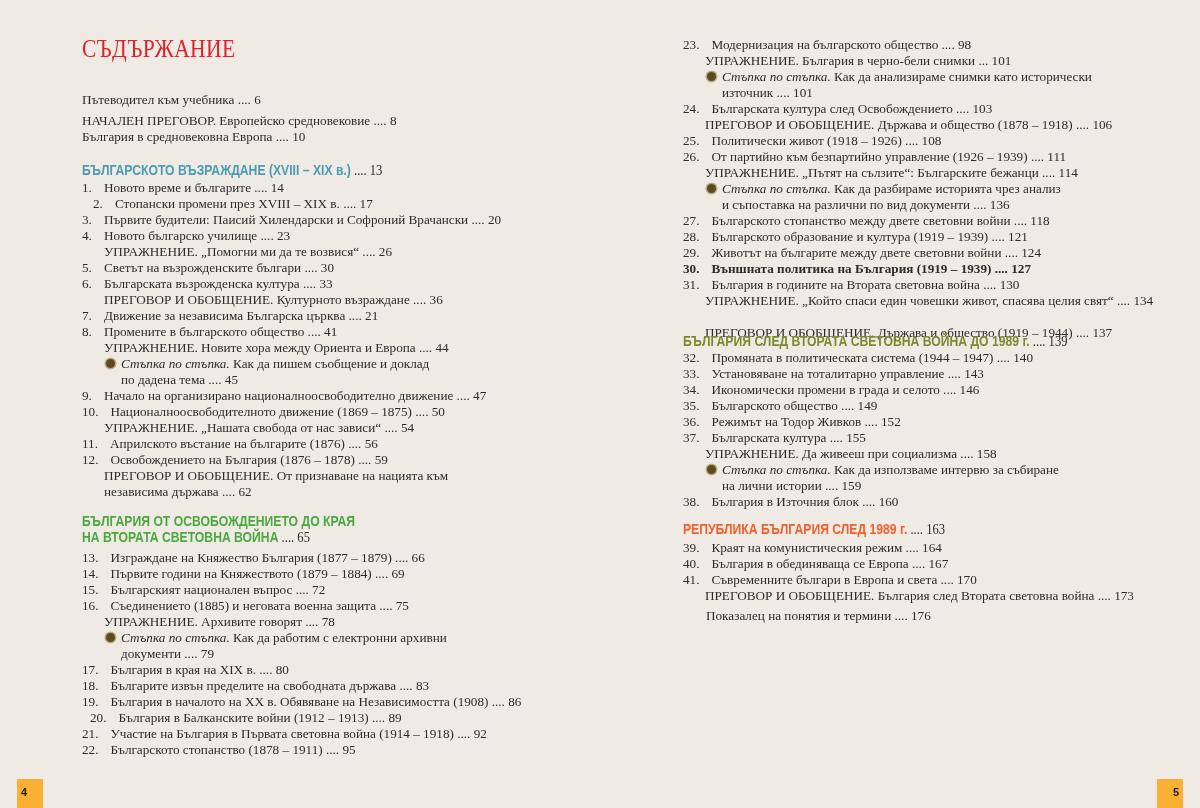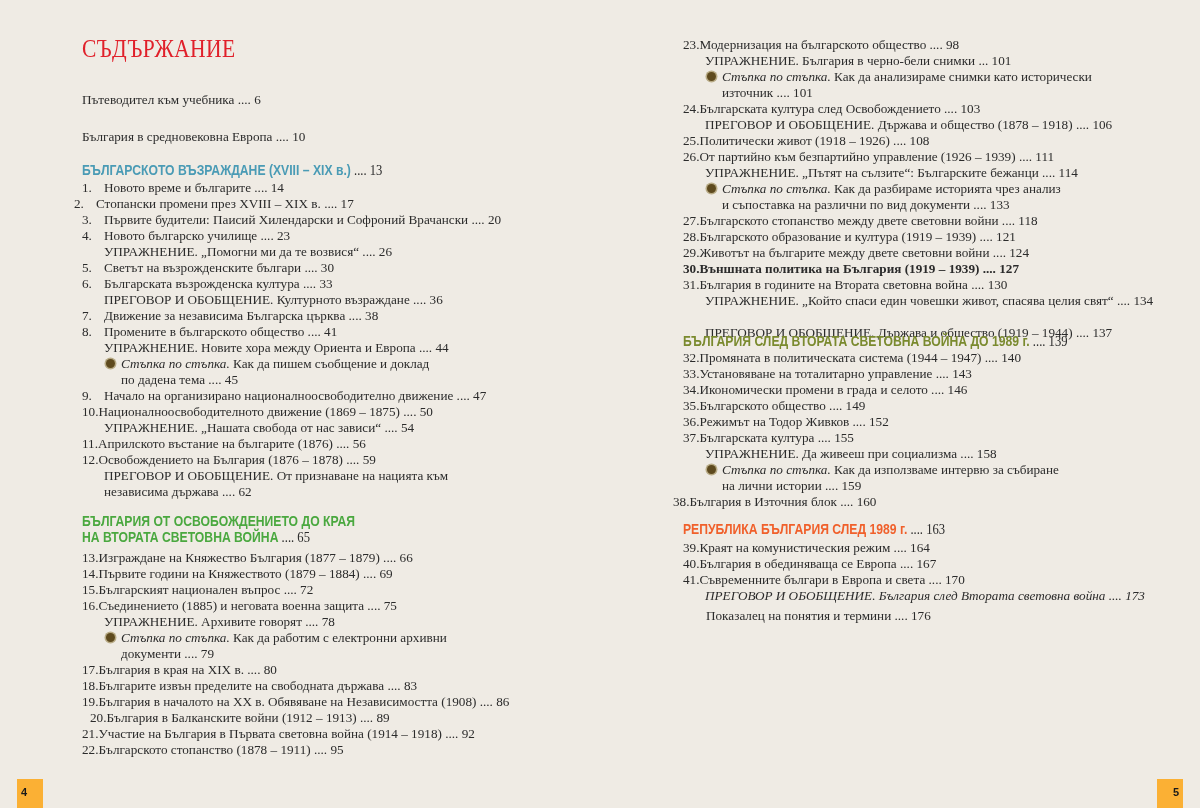--- a/index.html
+++ b/index.html
@@ -7,51 +7,52 @@
          font-family:"Liberation Serif", serif; color:#2b2b2b; }
   .page { position:absolute; top:0; height:808px; width:600px; }
   .page.left { left:0; } .page.right { left:600px; }
   .title { position:absolute; left:82px; top:35px; font-family:"Liberation Serif", serif; font-size:25px;
            color:#e0202a; letter-spacing:0.5px; transform:scaleX(0.86); transform-origin:left; font-weight:normal; }
   .line { position:absolute; font-size:13.2px; line-height:16px; white-space:nowrap; }
   .sec { position:absolute; font-family:"Liberation Sans", sans-serif; font-weight:bold; font-size:14.5px;
          line-height:16px; white-space:nowrap; transform:scaleX(0.84); transform-origin:left; }
   .sec .pg { font-family:"Liberation Serif", serif; font-weight:normal; color:#2b2b2b; font-size:15px; }
   .num { display:inline-block; width:22px; }
-  .num.tight { width:auto; margin-right:0; }
+  .num.tight { width:auto; margin-right:12px; }
   .bullet { display:inline-block; width:9px; height:9px; border-radius:50%; background:#5e4a1e;
             box-shadow:0 0 0 1.5px #b8ab86; margin-right:6px; vertical-align:0px; }
   .it { font-style:italic; }
   .pagebox { position:absolute; top:779px; width:26px; height:29px; background:#fbb034;
              font-family:"Liberation Sans", sans-serif; font-weight:bold; font-size:11px; color:#1a1a1a; }
   .pagebox span { position:absolute; top:7px; }
 </style>
 </head>
 <body>
 
 <div class="page left">
   <div class="title">СЪДЪРЖАНИЕ</div>
 
   <div class="line" style="left:82px;top:92px">Пътеводител към учебника .... 6</div>
+  <div class="line" style="left:82px;top:113px">НАЧАЛЕН ПРЕГОВОР. Европейско средновековие .... 8</div>
   <div class="line" style="left:82px;top:129px">България в средновековна Европа .... 10</div>
 
   <div class="sec" style="left:82px;top:162px;color:#4a9bb5">
     <span>БЪЛГАРСКОТО ВЪЗРАЖДАНЕ (XVIII – XIX в.)</span><span class="pg"> .... 13</span>
   </div>
 
   <div id="s0">
       <div class="line" style="left: 82px; top: 180px;"><span class="num">1.</span><span>Новото време и българите .... 14</span></div>
-      <div class="line" style="left: 74px; top: 196px;"><span class="num">2.</span><span>Стопански промени през XVIII – XIX в. .... 17</span></div>
+      <div class="line" style="left: 93px; top: 196px;"><span class="num">2.</span><span>Стопански промени през XVIII – XIX в. .... 17</span></div>
       <div class="line" style="left: 82px; top: 212px;"><span class="num">3.</span><span>Първите будители: Паисий Хилендарски и Софроний Врачански .... 20</span></div>
       <div class="line" style="left: 82px; top: 228px;"><span class="num">4.</span><span>Новото българско училище .... 23</span></div>
       <div class="line" style="left: 104px; top: 244px;">УПРАЖНЕНИЕ. „Помогни ми да те возвися“ .... 26</div>
       <div class="line" style="left: 82px; top: 260px;"><span class="num">5.</span><span>Светът на възрожденските българи .... 30</span></div>
       <div class="line" style="left: 82px; top: 276px;"><span class="num">6.</span><span>Българската възрожденска култура .... 33</span></div>
       <div class="line" style="left: 104px; top: 292px;">ПРЕГОВОР И ОБОБЩЕНИЕ. Културното възраждане .... 36</div>
-      <div class="line" style="left: 82px; top: 308px;"><span class="num">7.</span><span>Движение за независима Българска църква .... 38</span></div>
+      <div class="line" style="left: 82px; top: 308px;"><span class="num">7.</span><span>Движение за независима Българска църква .... 21</span></div>
       <div class="line" style="left: 82px; top: 324px;"><span class="num">8.</span><span>Промените в българското общество .... 41</span></div>
       <div class="line" style="left: 104px; top: 340px;">УПРАЖНЕНИЕ. Новите хора между Ориента и Европа .... 44</div>
       <div class="line" style="left: 106px; top: 356px;"><span class="bullet"></span><span class="it">Стъпка по стъпка.</span><span> Как да пишем съобщение и доклад</span></div>
       <div class="line" style="left: 121px; top: 372px;">по дадена тема .... 45</div>
       <div class="line" style="left: 82px; top: 388px;"><span class="num">9.</span><span>Начало на организирано националноосвободително движение .... 47</span></div>
       <div class="line" style="left: 82px; top: 404px;"><span class="num tight">10.</span><span>Националноосвободителното движение (1869 – 1875) .... 50</span></div>
       <div class="line" style="left: 104px; top: 420px;">УПРАЖНЕНИЕ. „Нашата свобода от нас зависи“ .... 54</div>
       <div class="line" style="left: 82px; top: 436px;"><span class="num tight">11.</span><span>Априлското въстание на българите (1876) .... 56</span></div>
       <div class="line" style="left: 82px; top: 452px;"><span class="num tight">12.</span><span>Освобождението на България (1876 – 1878) .... 59</span></div>
       <div class="line" style="left: 104px; top: 468px;">ПРЕГОВОР И ОБОБЩЕНИЕ. От признаване на нацията към</div>
@@ -91,21 +92,21 @@
       <div class="line" style="left: 83px; top: 37px;"><span class="num tight">23.</span><span>Модернизация на българското общество .... 98</span></div>
       <div class="line" style="left: 105px; top: 53px;">УПРАЖНЕНИЕ. България в черно-бели снимки ... 101</div>
       <div class="line" style="left: 107px; top: 69px;"><span class="bullet"></span><span class="it">Стъпка по стъпка.</span><span> Как да анализираме снимки като исторически</span></div>
       <div class="line" style="left: 122px; top: 85px;">източник .... 101</div>
       <div class="line" style="left: 83px; top: 101px;"><span class="num tight">24.</span><span>Българската култура след Освобождението .... 103</span></div>
       <div class="line" style="left: 105px; top: 117px;">ПРЕГОВОР И ОБОБЩЕНИЕ. Държава и общество (1878 – 1918) .... 106</div>
       <div class="line" style="left: 83px; top: 133px;"><span class="num tight">25.</span><span>Политически живот (1918 – 1926) .... 108</span></div>
       <div class="line" style="left: 83px; top: 149px;"><span class="num tight">26.</span><span>От партийно към безпартийно управление (1926 – 1939) .... 111</span></div>
       <div class="line" style="left: 105px; top: 165px;">УПРАЖНЕНИЕ. „Пътят на сълзите“: Българските бежанци .... 114</div>
       <div class="line" style="left: 107px; top: 181px;"><span class="bullet"></span><span class="it">Стъпка по стъпка.</span><span> Как да разбираме историята чрез анализ</span></div>
-      <div class="line" style="left: 122px; top: 197px;">и съпоставка на различни по вид документи .... 133</div>
+      <div class="line" style="left: 122px; top: 197px;">и съпоставка на различни по вид документи .... 136</div>
       <div class="line" style="left: 83px; top: 213px;"><span class="num tight">27.</span><span>Българското стопанство между двете световни войни .... 118</span></div>
       <div class="line" style="left: 83px; top: 229px;"><span class="num tight">28.</span><span>Българското образование и култура (1919 – 1939) .... 121</span></div>
       <div class="line" style="left: 83px; top: 245px;"><span class="num tight">29.</span><span>Животът на българите между двете световни войни .... 124</span></div>
       <div class="line" style="left: 83px; top: 261px; font-weight: bold;"><span class="num tight">30.</span><span>Външната политика на България (1919 – 1939) .... 127</span></div>
       <div class="line" style="left: 83px; top: 277px;"><span class="num tight">31.</span><span>България в годините на Втората световна война .... 130</span></div>
       <div class="line" style="left: 105px; top: 293px;">УПРАЖНЕНИЕ. „Който спаси един човешки живот, спасява целия свят“ .... 134</div>
       <div class="line" style="left: 105px; top: 325px;">ПРЕГОВОР И ОБОБЩЕНИЕ. Държава и общество (1919 – 1944) .... 137</div>
     </div>
 
   <div class="sec" style="left:83px;top:333px;color:#7a8a2e">
@@ -114,31 +115,31 @@
   <div id="r1">
       <div class="line" style="left: 83px; top: 350px;"><span class="num tight">32.</span><span>Промяната в политическата система (1944 – 1947) .... 140</span></div>
       <div class="line" style="left: 83px; top: 366px;"><span class="num tight">33.</span><span>Установяване на тоталитарно управление .... 143</span></div>
       <div class="line" style="left: 83px; top: 382px;"><span class="num tight">34.</span><span>Икономически промени в града и селото .... 146</span></div>
       <div class="line" style="left: 83px; top: 398px;"><span class="num tight">35.</span><span>Българското общество .... 149</span></div>
       <div class="line" style="left: 83px; top: 414px;"><span class="num tight">36.</span><span>Режимът на Тодор Живков .... 152</span></div>
       <div class="line" style="left: 83px; top: 430px;"><span class="num tight">37.</span><span>Българската култура .... 155</span></div>
       <div class="line" style="left: 105px; top: 446px;">УПРАЖНЕНИЕ. Да живееш при социализма .... 158</div>
       <div class="line" style="left: 107px; top: 462px;"><span class="bullet"></span><span class="it">Стъпка по стъпка.</span><span> Как да използваме интервю за събиране</span></div>
       <div class="line" style="left: 122px; top: 478px;">на лични истории .... 159</div>
-      <div class="line" style="left: 73px; top: 494px;"><span class="num tight">38.</span><span>България в Източния блок .... 160</span></div>
+      <div class="line" style="left: 83px; top: 494px;"><span class="num tight">38.</span><span>България в Източния блок .... 160</span></div>
     </div>
 
   <div class="sec" style="left:83px;top:521px;color:#f0602b">
     <span>РЕПУБЛИКА БЪЛГАРИЯ СЛЕД 1989 г.</span><span class="pg"> .... 163</span>
   </div>
   <div id="r2">
       <div class="line" style="left: 83px; top: 540px;"><span class="num tight">39.</span><span>Краят на комунистическия режим .... 164</span></div>
       <div class="line" style="left: 83px; top: 556px;"><span class="num tight">40.</span><span>България в обединяваща се Европа .... 167</span></div>
       <div class="line" style="left: 83px; top: 572px;"><span class="num tight">41.</span><span>Съвременните българи в Европа и света .... 170</span></div>
-      <div class="line" style="left: 105px; top: 588px; font-style: italic;">ПРЕГОВОР И ОБОБЩЕНИЕ. България след Втората световна война .... 173</div>
+      <div class="line" style="left: 105px; top: 588px;">ПРЕГОВОР И ОБОБЩЕНИЕ. България след Втората световна война .... 173</div>
     </div>
 
   <div class="line" style="left:106px;top:608px">Показалец на понятия и термини .... 176</div>
 
   <div class="pagebox" style="left:557px">
     <span style="right:4px">5</span>
   </div>
 </div>
 
 </body></html>

